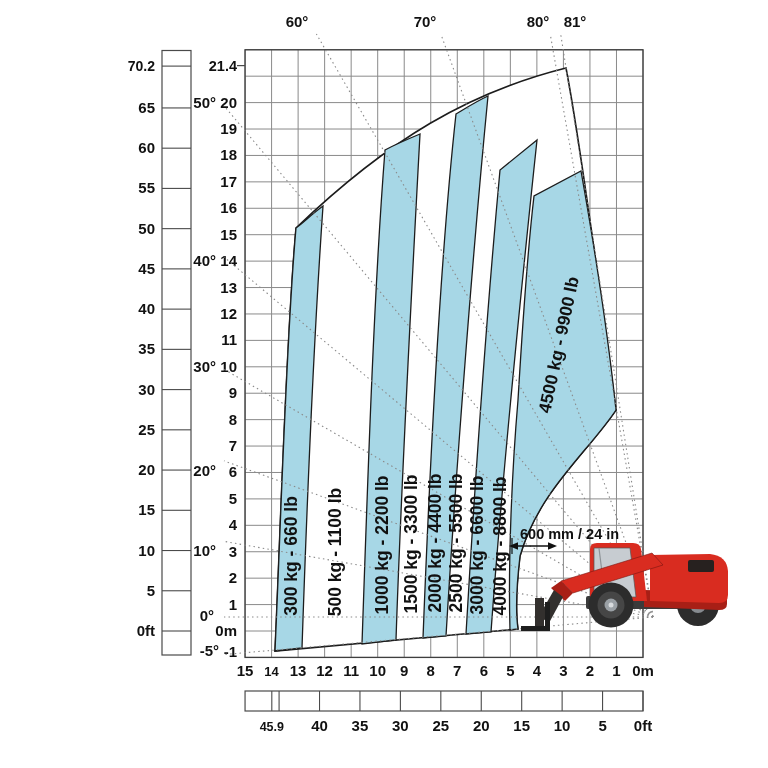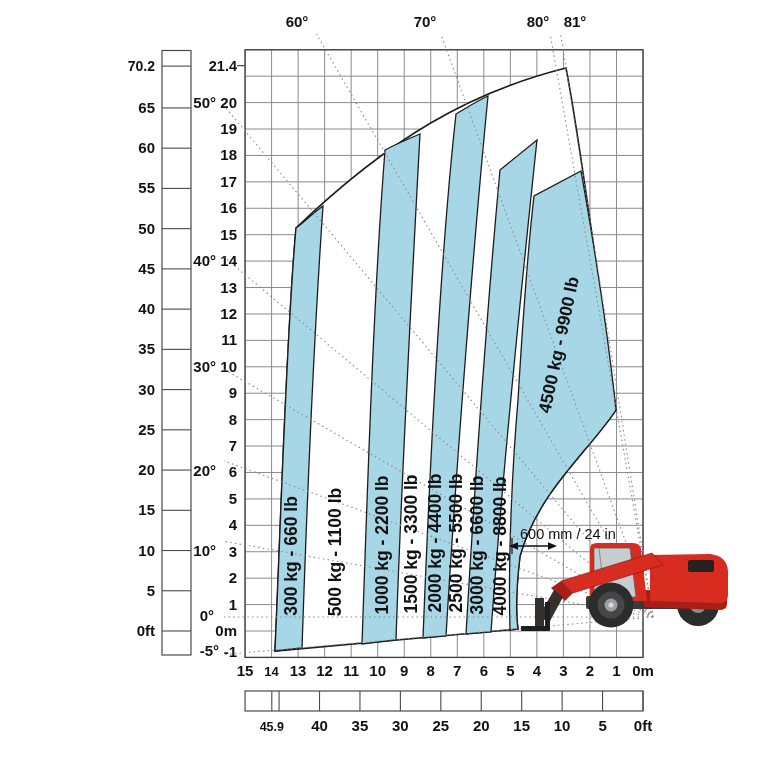--- a/index.html
+++ b/index.html
@@ -1,19 +1,19 @@
 <!DOCTYPE html>
 <html><head>
 <meta charset="utf-8">
 <style>
   html,body{margin:0;padding:0;background:#fff;}
   body{width:768px;height:768px;font-family:"Liberation Sans",sans-serif;}
   figure#fig{margin:0;position:relative;width:768px;height:768px;background:#fff;overflow:hidden;}
   svg text{font-family:"Liberation Sans",sans-serif;font-weight:bold;fill:#111;}
-  .note{position:absolute;left:520px;top:526px;font-weight:normal;font-size:14.5px;color:#111;white-space:nowrap;}
+  .note{position:absolute;left:520px;top:526px;font-weight:bold;font-size:14.5px;color:#111;white-space:nowrap;}
 </style>
 </head>
 <body>
 
 <figure id="fig">
   <svg id="chart-svg" width="768" height="768" viewBox="0 0 768 768">
       <g>
         <line x1="643" y1="49.75999999999999" x2="643" y2="657.42" stroke="#8a8a8a" stroke-width="1"></line>
         <line x1="616.47" y1="49.75999999999999" x2="616.47" y2="657.42" stroke="#8a8a8a" stroke-width="1"></line>
         <line x1="589.94" y1="49.75999999999999" x2="589.94" y2="657.42" stroke="#8a8a8a" stroke-width="1"></line>

